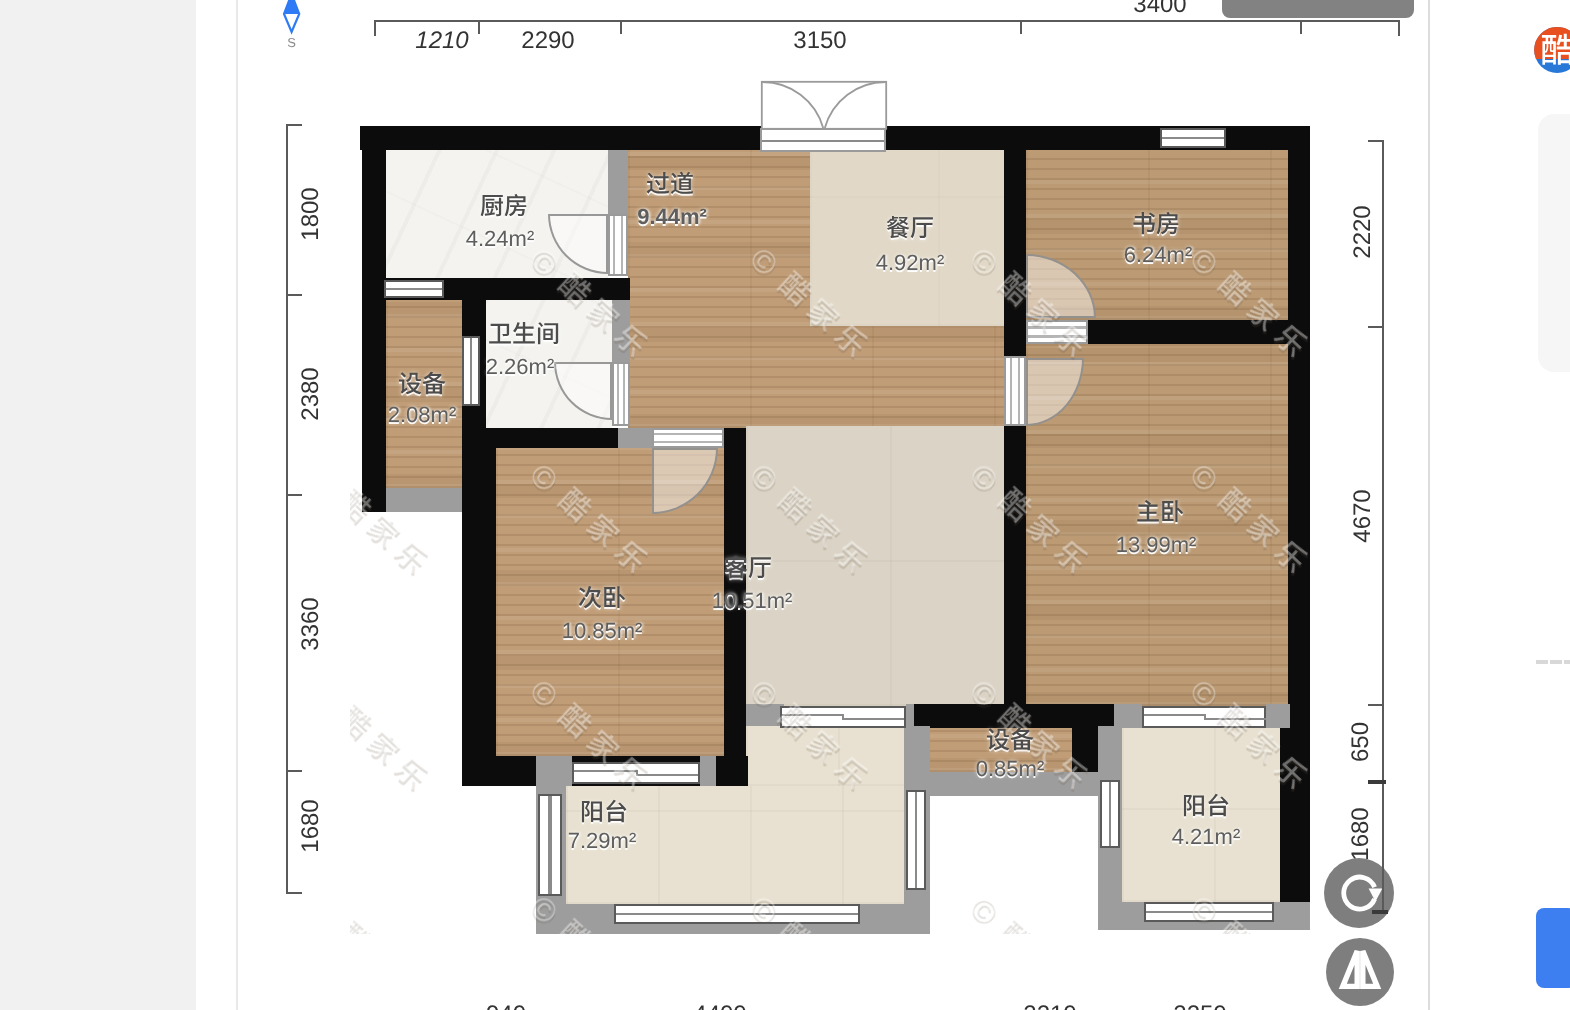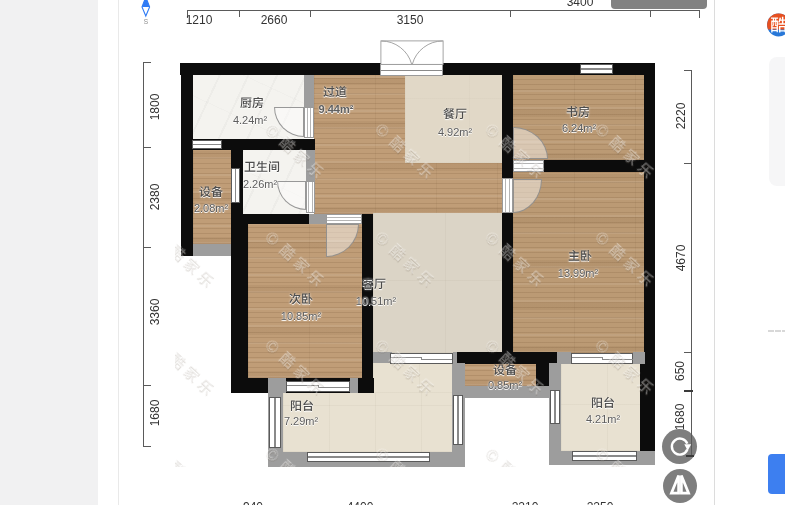--- a/index.html
+++ b/index.html
@@ -105,22 +105,22 @@
 
 <div class="abs" style="left:611px;top:-5px;width:96px;height:14px;background:#828282;border-radius:4px;"></div>
 
 <div class="dln" style="left:187px;top:10px;width:513px;height:1px;"></div>
 <div class="dln" style="left:187px;top:10px;width:1px;height:8px;"></div>
 <div class="dln" style="left:239px;top:10px;width:1px;height:7px;"></div>
 <div class="dln" style="left:310px;top:10px;width:1px;height:7px;"></div>
 <div class="dln" style="left:510px;top:10px;width:1px;height:7px;"></div>
 <div class="dln" style="left:650px;top:10px;width:1px;height:7px;"></div>
 <div class="dln" style="left:699px;top:10px;width:1px;height:8px;"></div>
-<div class="dim" style="left:199px;top:20px;">1210</div>
-<div class="dim" style="left:274px;top:20px;">2660</div>
+<div class="dim" style="left:221px;top:20px;font-style:italic;">1210</div>
+<div class="dim" style="left:274px;top:20px;">2290</div>
 <div class="dim" style="left:410px;top:20px;">3150</div>
 <div class="dim" style="left:580px;top:2px;">3400</div>
 
 <div class="dln" style="left:143px;top:62px;width:1px;height:385px;"></div>
 <div class="dln" style="left:143px;top:62px;width:8px;height:1px;"></div>
 <div class="dln" style="left:143px;top:147px;width:8px;height:1px;"></div>
 <div class="dln" style="left:143px;top:247px;width:8px;height:1px;"></div>
 <div class="dln" style="left:143px;top:385px;width:8px;height:1px;"></div>
 <div class="dln" style="left:143px;top:446px;width:8px;height:1px;"></div>
 <div class="dimv" style="left:155px;top:107px;">1800</div>

